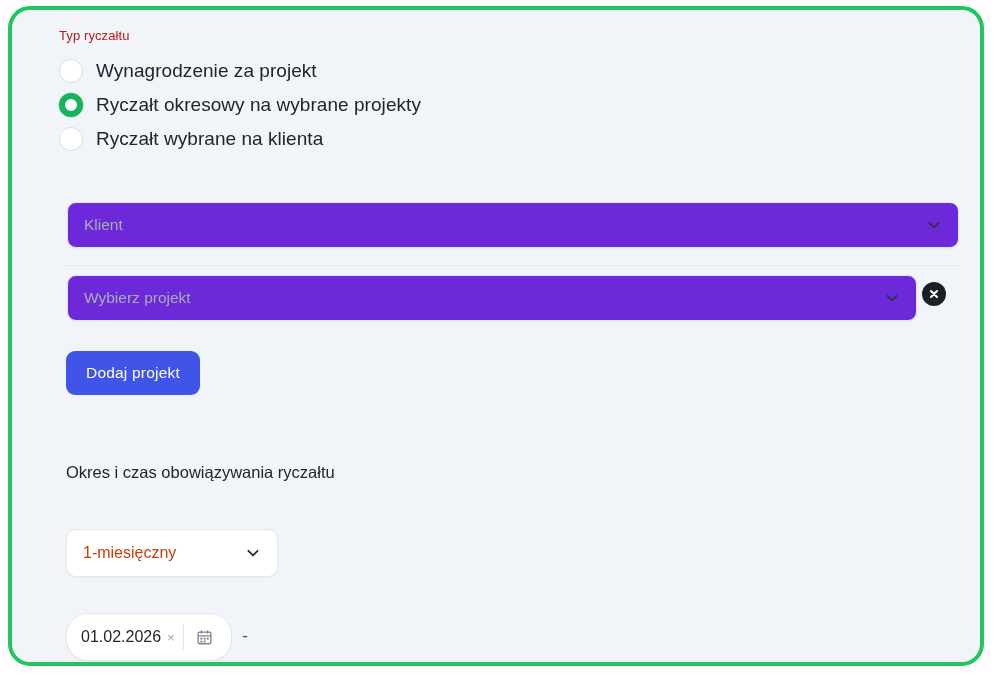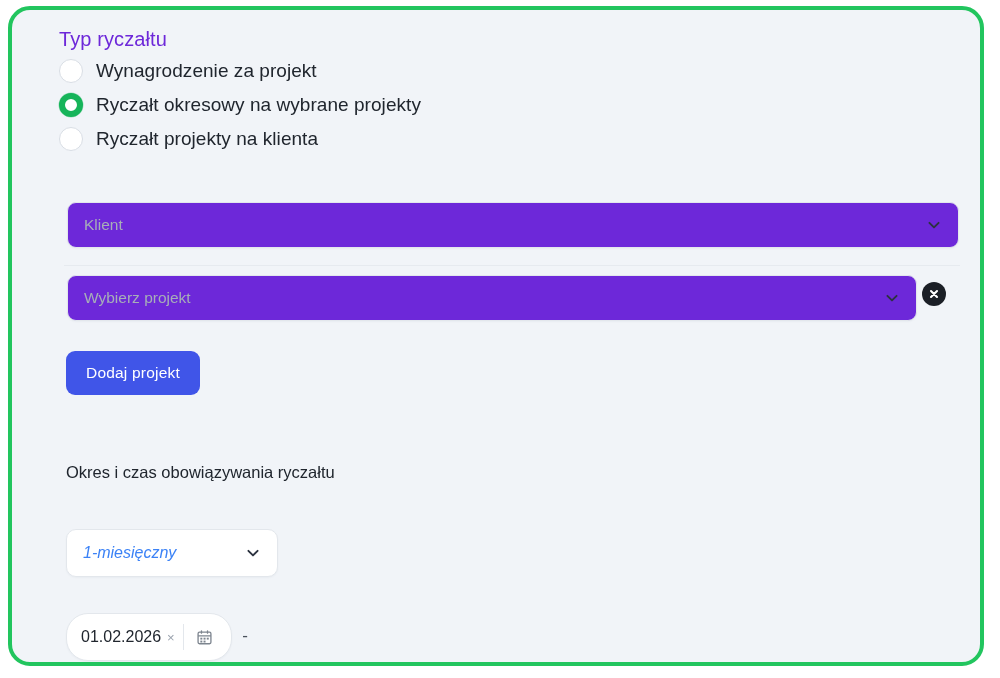--- a/index.html
+++ b/index.html
@@ -33,22 +33,22 @@
     border: 4px solid #22c55e;
     border-radius: 22px;
     overflow: hidden;
   }
 
   
   .group-label {
     position: absolute;
     left: 47px;
     top: 18px;
-    font-size: 20px;
-    color: #6d28d9;
+    font-size: 13px;
+    color: #b91c1c;
     letter-spacing: .1px;
   }
 
   .radio-list {
     position: absolute;
     left: 47px;
     top: 44px;
     width: 600px;
   }
   .radio-row {
@@ -174,24 +174,23 @@
     box-sizing: border-box;
     background: #ffffff;
     border: 1px solid #e3e7ec;
     border-radius: 10px;
     display: flex;
     align-items: center;
     box-shadow: 0 1px 2px rgba(24,39,75,.04);
   }
   .period-value {
     font-size: 16px;
-    color: #3b82f6;
+    color: #c2410c;
     padding-left: 16px;
     flex: 1 1 auto;
-    font-style: italic;
   }
 
   
   .date-row {
     position: absolute;
     left: 54px;
     top: 603px;
     display: flex;
     align-items: center;
   }
@@ -266,21 +265,21 @@
         <span class="radio-text">Wynagrodzenie za projekt</span>
       </div>
 
       <div class="radio-row">
         <span class="radio-dot checked"></span>
         <span class="radio-text">Ryczałt okresowy na wybrane projekty</span>
       </div>
 
       <div class="radio-row">
         <span class="radio-dot"></span>
-        <span class="radio-text">Ryczałt projekty na klienta</span>
+        <span class="radio-text">Ryczałt wybrane na klienta</span>
       </div>
 
     </div>
 
     <div class="select-field select-client">
       <span class="select-placeholder">Klient</span>
       <span class="chev">
         <svg width="16" height="16" viewBox="0 0 16 16" fill="none" aria-hidden="true">
           <path d="M3.4 5.8 L8 10.4 L12.6 5.8" stroke="currentColor" stroke-width="1.9" stroke-linecap="round" stroke-linejoin="round"></path>
         </svg>

